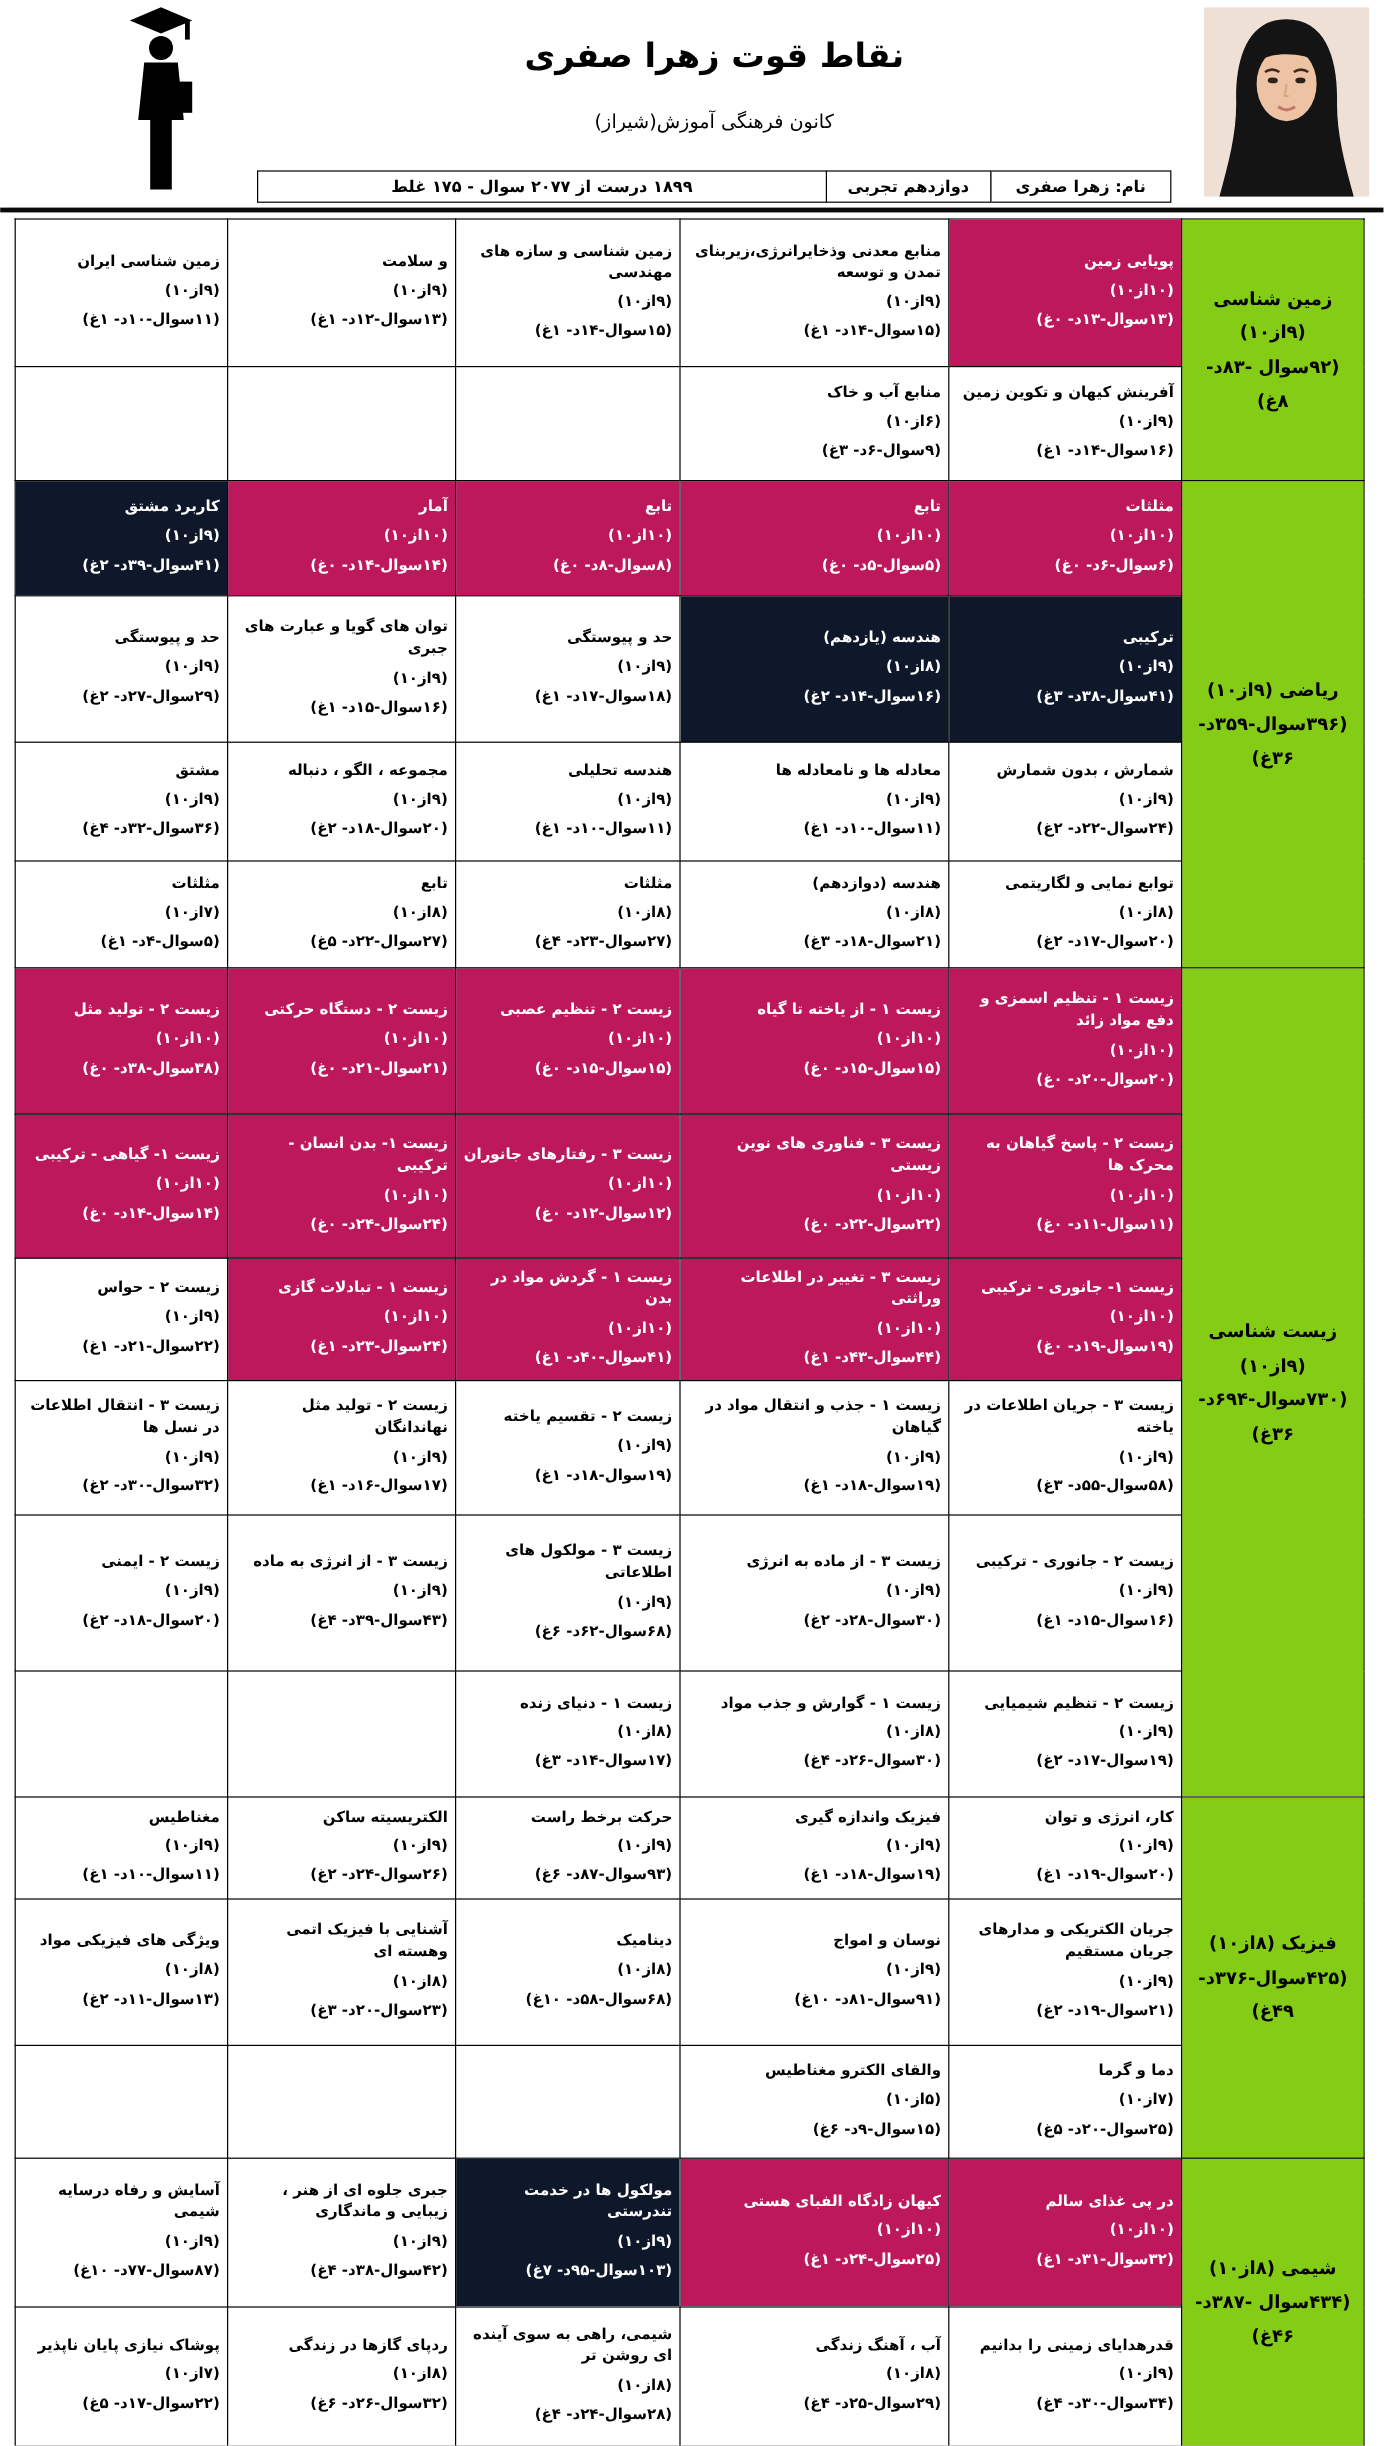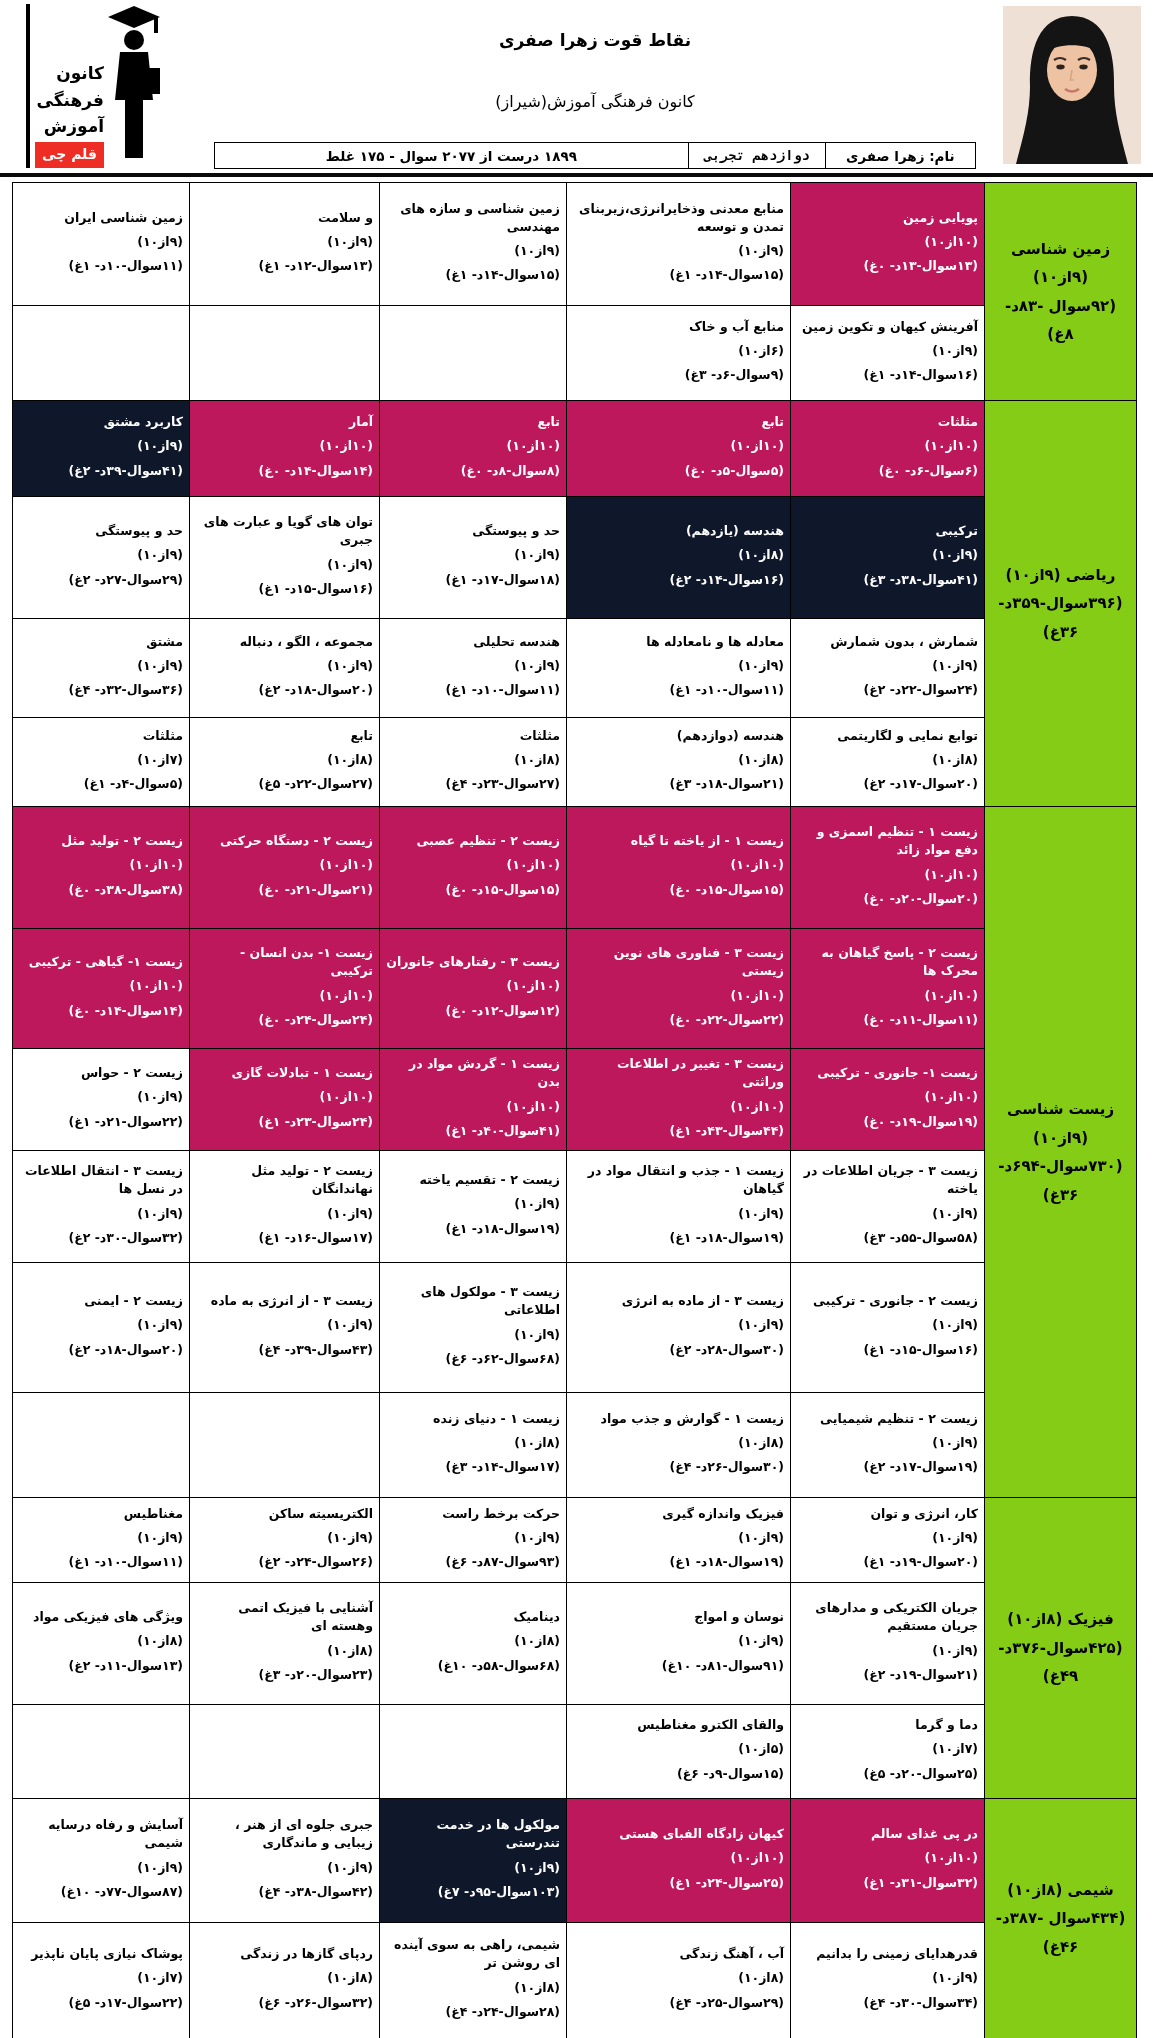--- a/index.html
+++ b/index.html
@@ -14,30 +14,30 @@
   .logo-words{
     display:flex;flex-direction:column;justify-content:flex-end;
     border-left:4px solid #000;padding-left:5px;margin-left:2px;
     font-weight:bold;font-size:17px;color:#000;text-align:right;line-height:1.55;
   }
   .logo-badge{
     background:#ee2e24;color:#fff;font-size:14px;font-weight:bold;
     padding:2px 7px;margin-top:3px;align-self:stretch;text-align:center;
   }
   .head-center{position:absolute;left:214px;top:0;width:762px;height:176px;}
-  .page-title{position:absolute;top:30px;width:100%;text-align:center;font-size:17px;font-weight:bold;color:#000;}
+  .page-title{position:absolute;top:30px;width:100%;text-align:center;font-size:28px;font-weight:bold;color:#000;}
   .page-subtitle{position:absolute;top:92px;width:100%;text-align:center;font-size:16px;color:#000;}
   .hrow{position:absolute;top:142px;right:0;display:flex;width:762px;height:27px;}
   .hcell{
     border:1px solid #000;display:flex;align-items:center;justify-content:center;
     font-size:13.5px;font-weight:bold;background:#fff;box-sizing:border-box;
   }
   .hcell:not(:first-child){margin-right:-1px;}
   .hc-name{width:158px;}
-  .hc-grade{width:144px;font-family:Liberation Mono, monospace;}
+  .hc-grade{width:144px;}
   .hc-summary{width:496px;}
   .photo{position:absolute;right:12px;top:6px;width:138px;height:158px;}
   .rule{position:absolute;left:0;top:173px;width:1153px;height:4px;background:#0a0a0a;}
   
   table.report{
     border-collapse:collapse;table-layout:fixed;width:1124px;
     margin:0 16px 0 13px;
   }
   table.report td{border:1px solid #000;vertical-align:middle;padding:2px 6px;box-sizing:border-box;overflow:hidden;}
   td.cell{text-align:right;font-weight:bold;font-size:12.5px;color:#000;background:#fff;}
@@ -57,26 +57,20 @@
 <div class="report-header">
 
   <div class="logo">
     <svg class="logo-figure" viewBox="0 0 60 160" xmlns="http://www.w3.org/2000/svg">
       <polygon points="30,2 56,13 30,24 4,13" fill="#000"></polygon>
       <rect x="50" y="13" width="4" height="16" fill="#000"></rect>
       <circle cx="30" cy="36" r="10" fill="#000"></circle>
       <path d="M16 48 L44 48 L49 96 L39 96 L39 154 L21 154 L21 96 L11 96 Z" fill="#000"></path>
       <rect x="38" y="64" width="18" height="26" fill="#000"></rect>
     </svg>
-    <div class="logo-words">
-      <span>کانون</span>
-      <span>فرهنگی</span>
-      <span>آموزش</span>
-      <span class="logo-badge">قلم چی</span>
-    </div>
   </div>
 
   <div class="head-center">
     <div class="page-title">نقاط قوت زهرا صفری</div>
     <div class="page-subtitle">کانون فرهنگی آموزش(شیراز)</div>
     <div class="hrow">
       <div class="hcell hc-name">نام: زهرا صفری</div>
       <div class="hcell hc-grade">دوازدهم تجربی</div>
       <div class="hcell hc-summary">۱۸۹۹ درست از ۲۰۷۷ سوال - ۱۷۵ غلط</div>
     </div>

